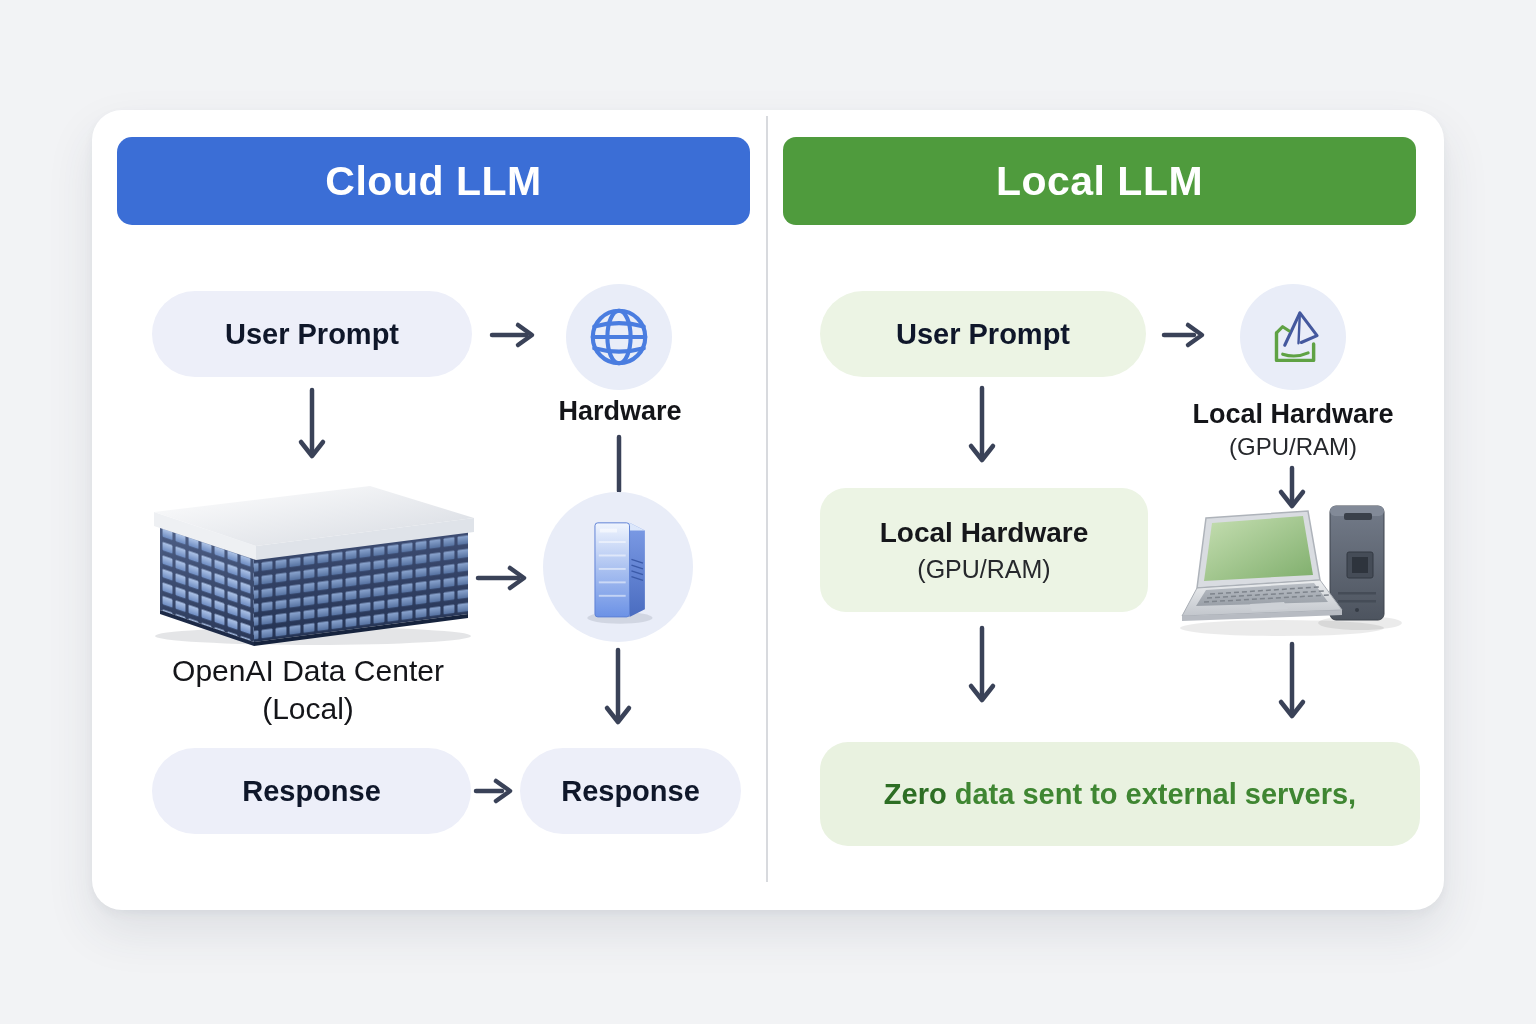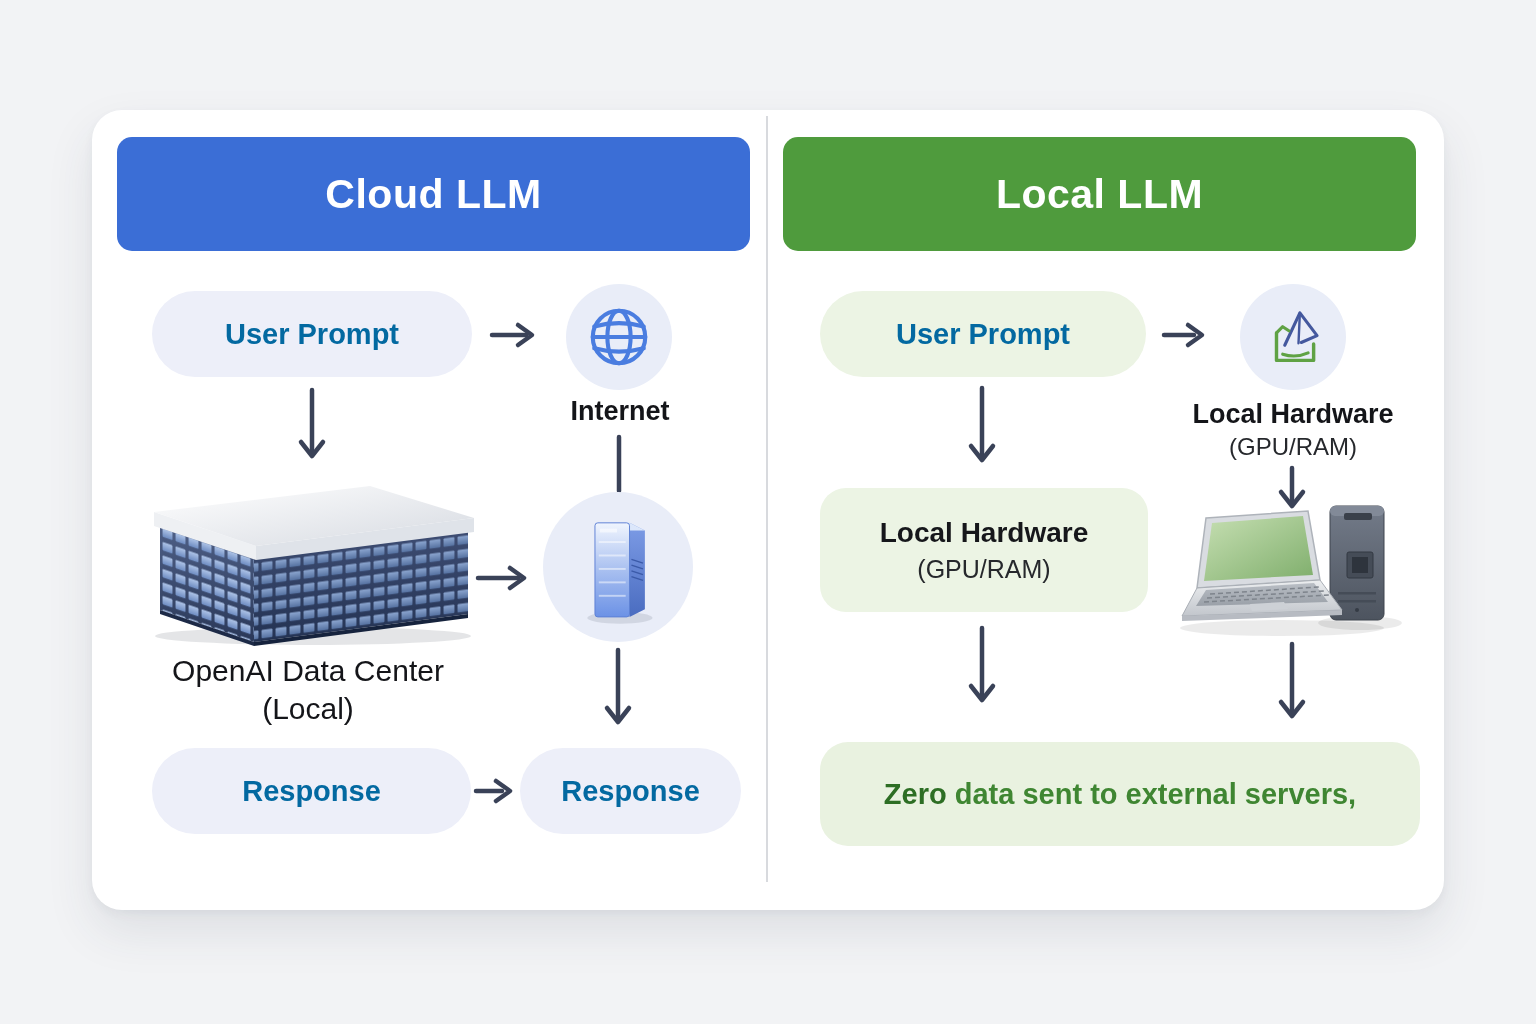--- a/index.html
+++ b/index.html
@@ -13,30 +13,30 @@
   .card{
     position:absolute;left:92px;top:110px;width:1352px;height:800px;
     background:#ffffff;border-radius:30px;
     box-shadow:0 22px 48px rgba(45,55,75,.10),0 4px 10px rgba(45,55,75,.05);
   }
   .divider{
     position:absolute;left:766px;top:116px;width:2px;height:766px;
     background:#d8dade;
   }
   .hdr{
-    position:absolute;height:114px;border-radius:15px;
+    position:absolute;height:88px;border-radius:15px;
     display:flex;align-items:center;justify-content:center;
     color:#ffffff;font-weight:bold;font-size:41px;letter-spacing:.5px;
   }
   .hdr.blue{left:117px;top:137px;width:633px;background:#3b6ed6;}
-  .hdr.green{left:783px;top:137px;width:633px;background:#4f9b3d;}
+  .hdr.green{left:783px;top:137px;width:633px;background:#4f9b3d;border-radius:13px;}
   .pill{
     position:absolute;display:flex;align-items:center;justify-content:center;
     border-radius:46px;background:#edeff9;
-    font-weight:bold;font-size:29px;color:#0369a1;
+    font-weight:bold;font-size:29px;color:#0f172a;
   }
   .pill.greenbg{background:#ecf4e4;}
   .roundbox{
     position:absolute;display:flex;flex-direction:column;align-items:center;justify-content:center;
     border-radius:26px;background:#ecf4e4;color:#16171b;text-align:center;
   }
   .roundbox .l1{font-weight:bold;font-size:28px;line-height:38px;}
   .roundbox .l2{font-weight:normal;font-size:25px;line-height:34px;color:#26282c;}
   .circle{
     position:absolute;border-radius:50%;background:#e9edf8;
@@ -86,21 +86,21 @@
     <svg width="72" height="72" viewBox="0 0 96 96">
       <g fill="none" stroke="#4a7de0" stroke-width="5.5" stroke-linecap="round">
         <circle cx="48" cy="48" r="35"></circle>
         <ellipse cx="48" cy="48" rx="15.5" ry="35"></ellipse>
         <path d="M15,34 Q48,25 81,34"></path>
         <line x1="13" y1="48" x2="83" y2="48"></line>
         <path d="M15,63 Q48,72 81,63"></path>
       </g>
     </svg>
   </div>
-  <div class="lbl bold internet-lbl">Internet</div>
+  <div class="lbl bold internet-lbl">Hardware</div>
 
   <svg class="arrow" style="left:616px;top:437px;" width="6" height="54">
     <line x1="3" y1="0" x2="3" y2="54"></line>
   </svg>
 
   <svg class="arrow" style="left:297px;top:390px;" width="30" height="70">
     <line x1="15" y1="0" x2="15" y2="62"></line>
     <polyline points="4,52 15,66 26,52"></polyline>
   </svg>
 

